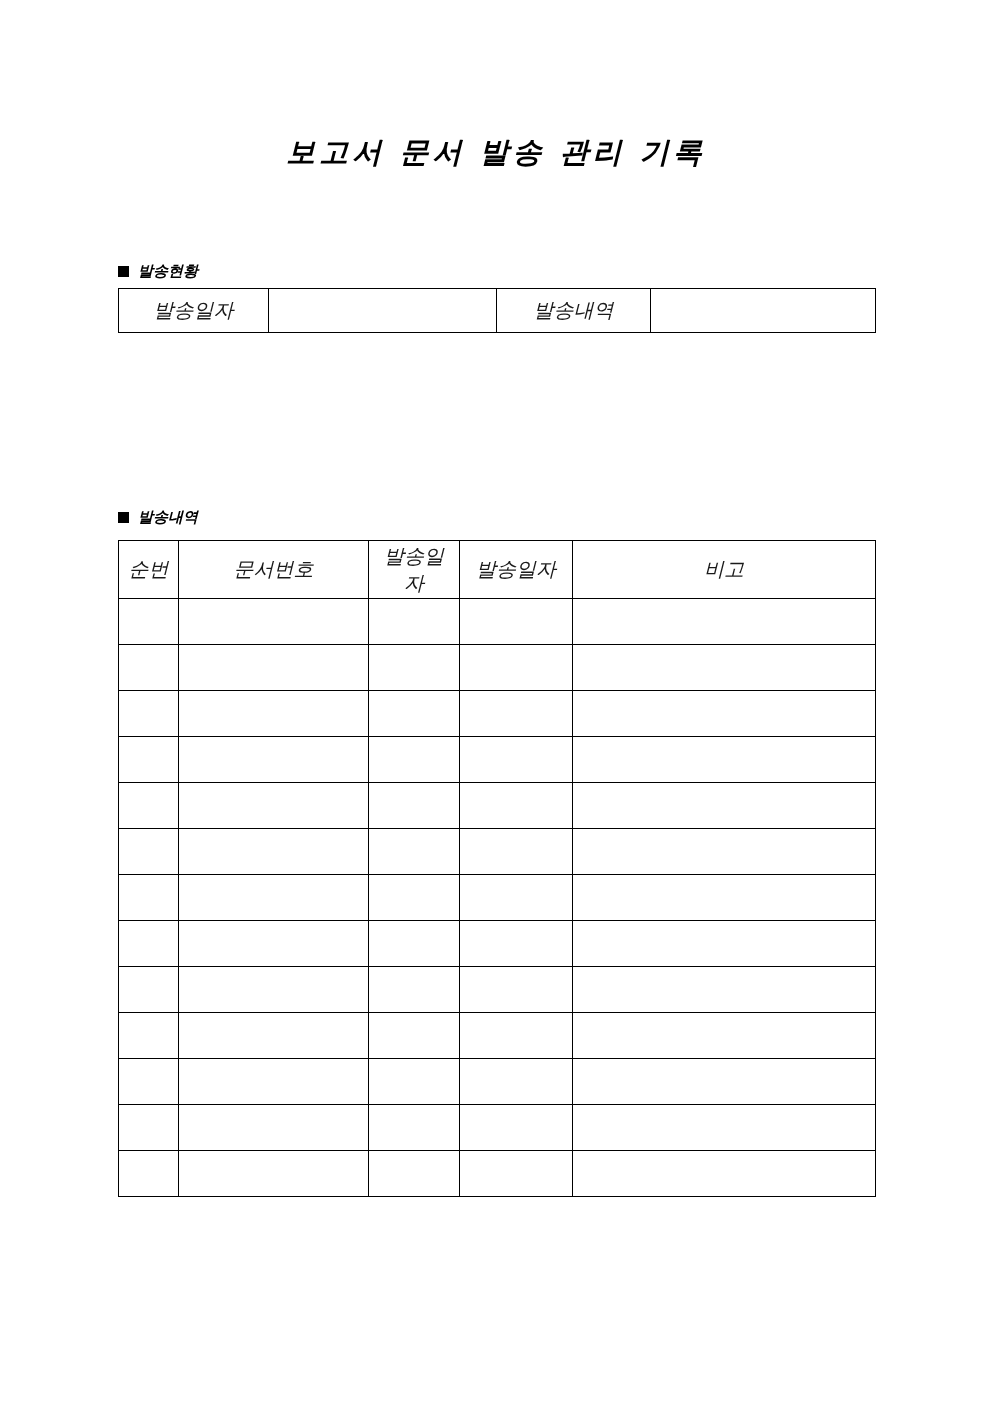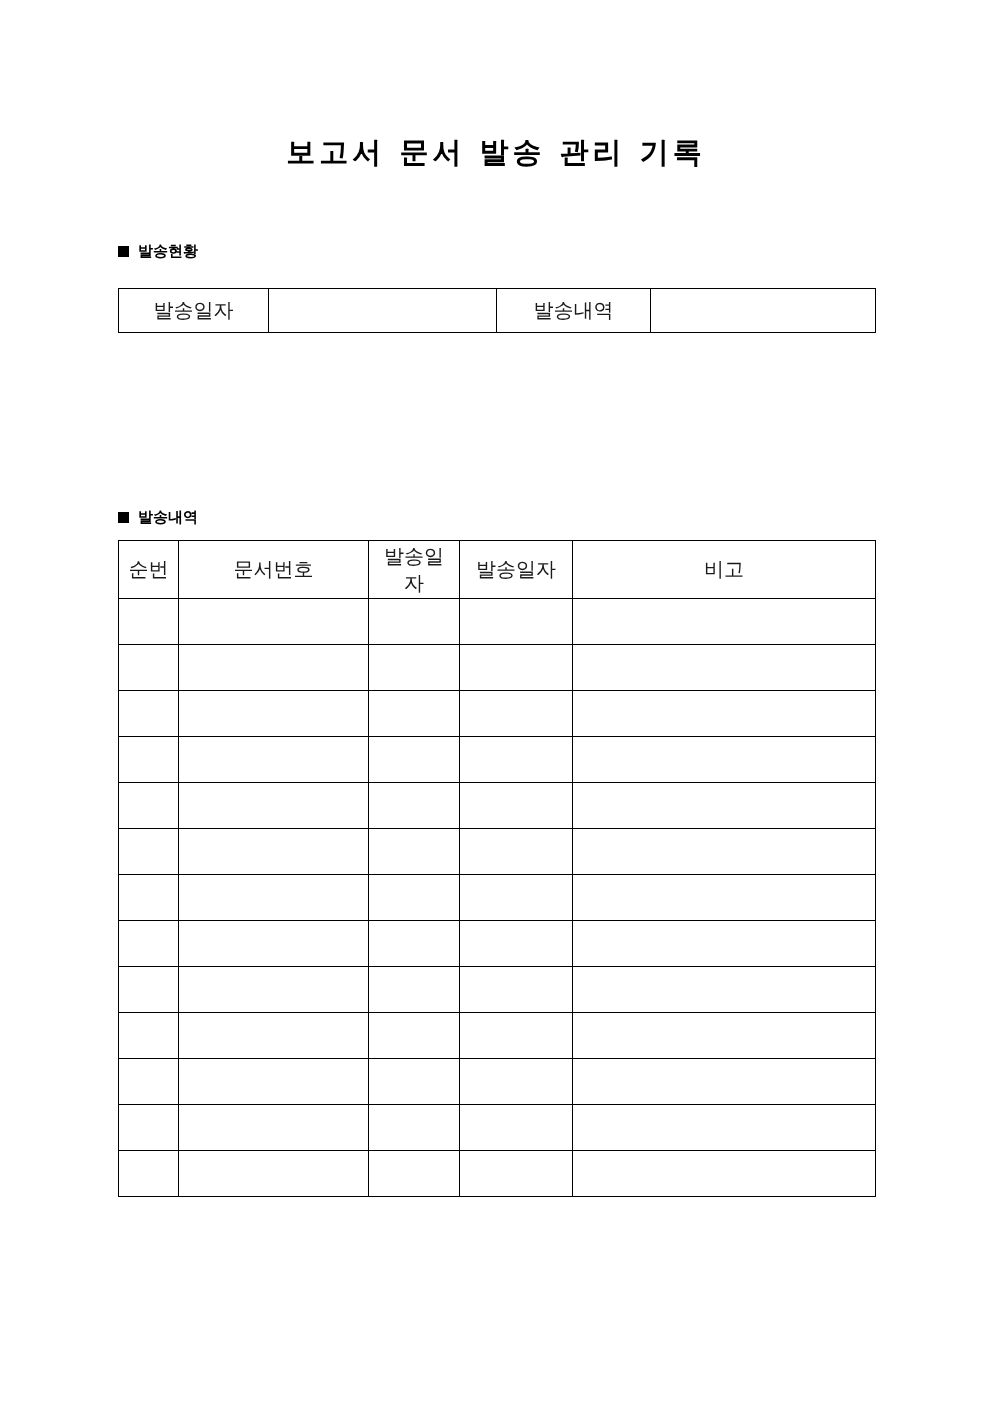--- a/index.html
+++ b/index.html
@@ -14,20 +14,21 @@
     color: #000000;
     position: relative;
     overflow: hidden;
   }
 
   .page {
     width: 992px;
     height: 1403px;
     position: relative;
     box-sizing: border-box;
+    font-style: italic;
   }
 
   
   .doc-title {
     position: absolute;
     top: 132px;
     left: 0;
     width: 992px;
     text-align: center;
     font-size: 29px;
@@ -49,21 +50,21 @@
     gap: 9px;
     white-space: nowrap;
   }
   .sq-bullet {
     display: inline-block;
     width: 11px;
     height: 11px;
     background: #000000;
     flex: 0 0 auto;
   }
-  #heading-status { top: 240px; }
+  #heading-status { top: 260px; }
   #heading-detail { top: 482px; margin-top: 24px; }
 
   
   table.form-table {
     position: absolute;
     border-collapse: collapse;
     table-layout: fixed;
     left: 118px;
     width: 757px;
     font-size: 20px;

